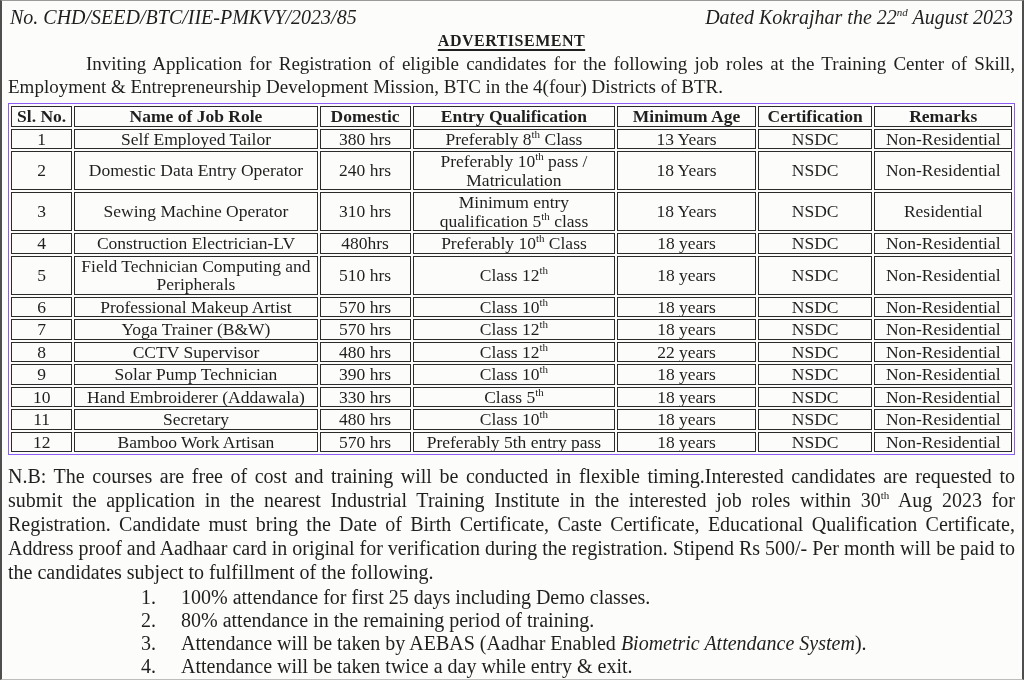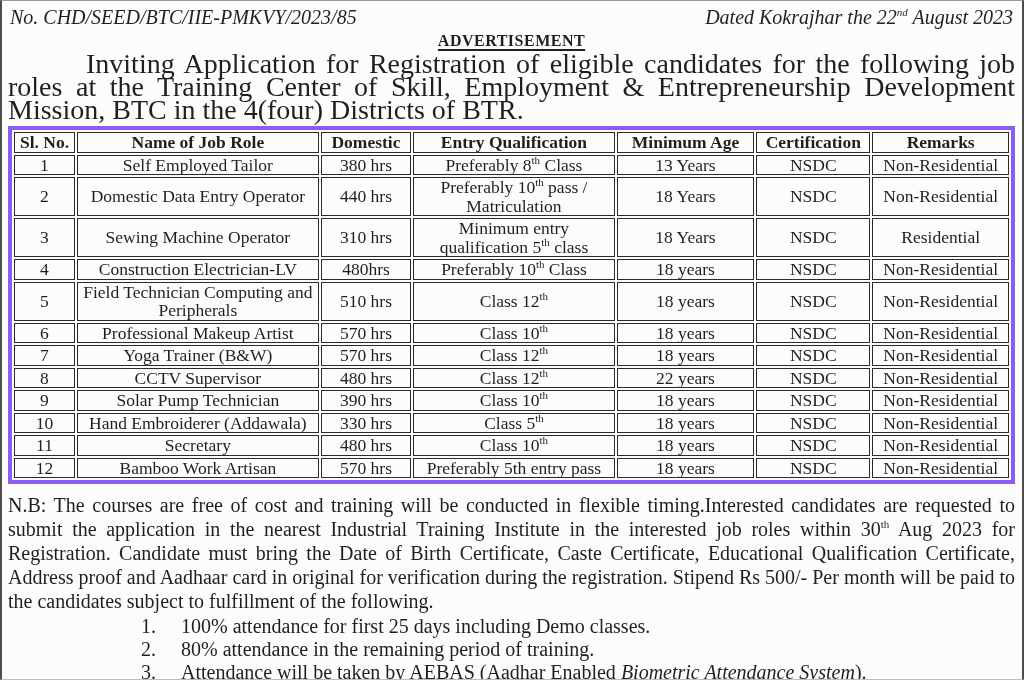--- a/index.html
+++ b/index.html
@@ -37,31 +37,31 @@
   }
   .doc-title span {
     font-weight: bold;
     font-size: 16px;
     letter-spacing: 0.5px;
     text-decoration: underline;
     text-decoration-thickness: 2px;
     text-underline-offset: 3px;
   }
   .intro {
-    font-size: 28px;
+    font-size: 19px;
     line-height: 23px;
     text-align: justify;
     text-indent: 78px;
     margin: 1px 0 5px 0;
   }
   table.jobs {
     width: 100%;
     border-collapse: separate;
     border-spacing: 2px;
-    border: 4px solid #8b5cf6;
+    border: 1px solid #8b5cf6;
     background: #fcfcfb;
     table-layout: fixed;
   }
   table.jobs th, table.jobs td {
     border: 1px solid #2b2b2b;
     text-align: center;
     vertical-align: middle;
     font-size: 17.5px;
     line-height: 18.5px;
     padding: 0 3px;
@@ -139,21 +139,21 @@
         <td>Self Employed Tailor</td>
         <td>380 hrs</td>
         <td>Preferably 8<sup>th</sup> Class</td>
         <td>13 Years</td>
         <td>NSDC</td>
         <td>Non-Residential</td>
       </tr>
       <tr>
         <td>2</td>
         <td>Domestic Data Entry Operator</td>
-        <td>440 hrs</td>
+        <td>240 hrs</td>
         <td>Preferably 10<sup>th</sup> pass / Matriculation</td>
         <td>18 Years</td>
         <td>NSDC</td>
         <td>Non-Residential</td>
       </tr>
       <tr>
         <td>3</td>
         <td>Sewing Machine Operator</td>
         <td>310 hrs</td>
         <td>Minimum entry qualification 5<sup>th</sup> class</td>

